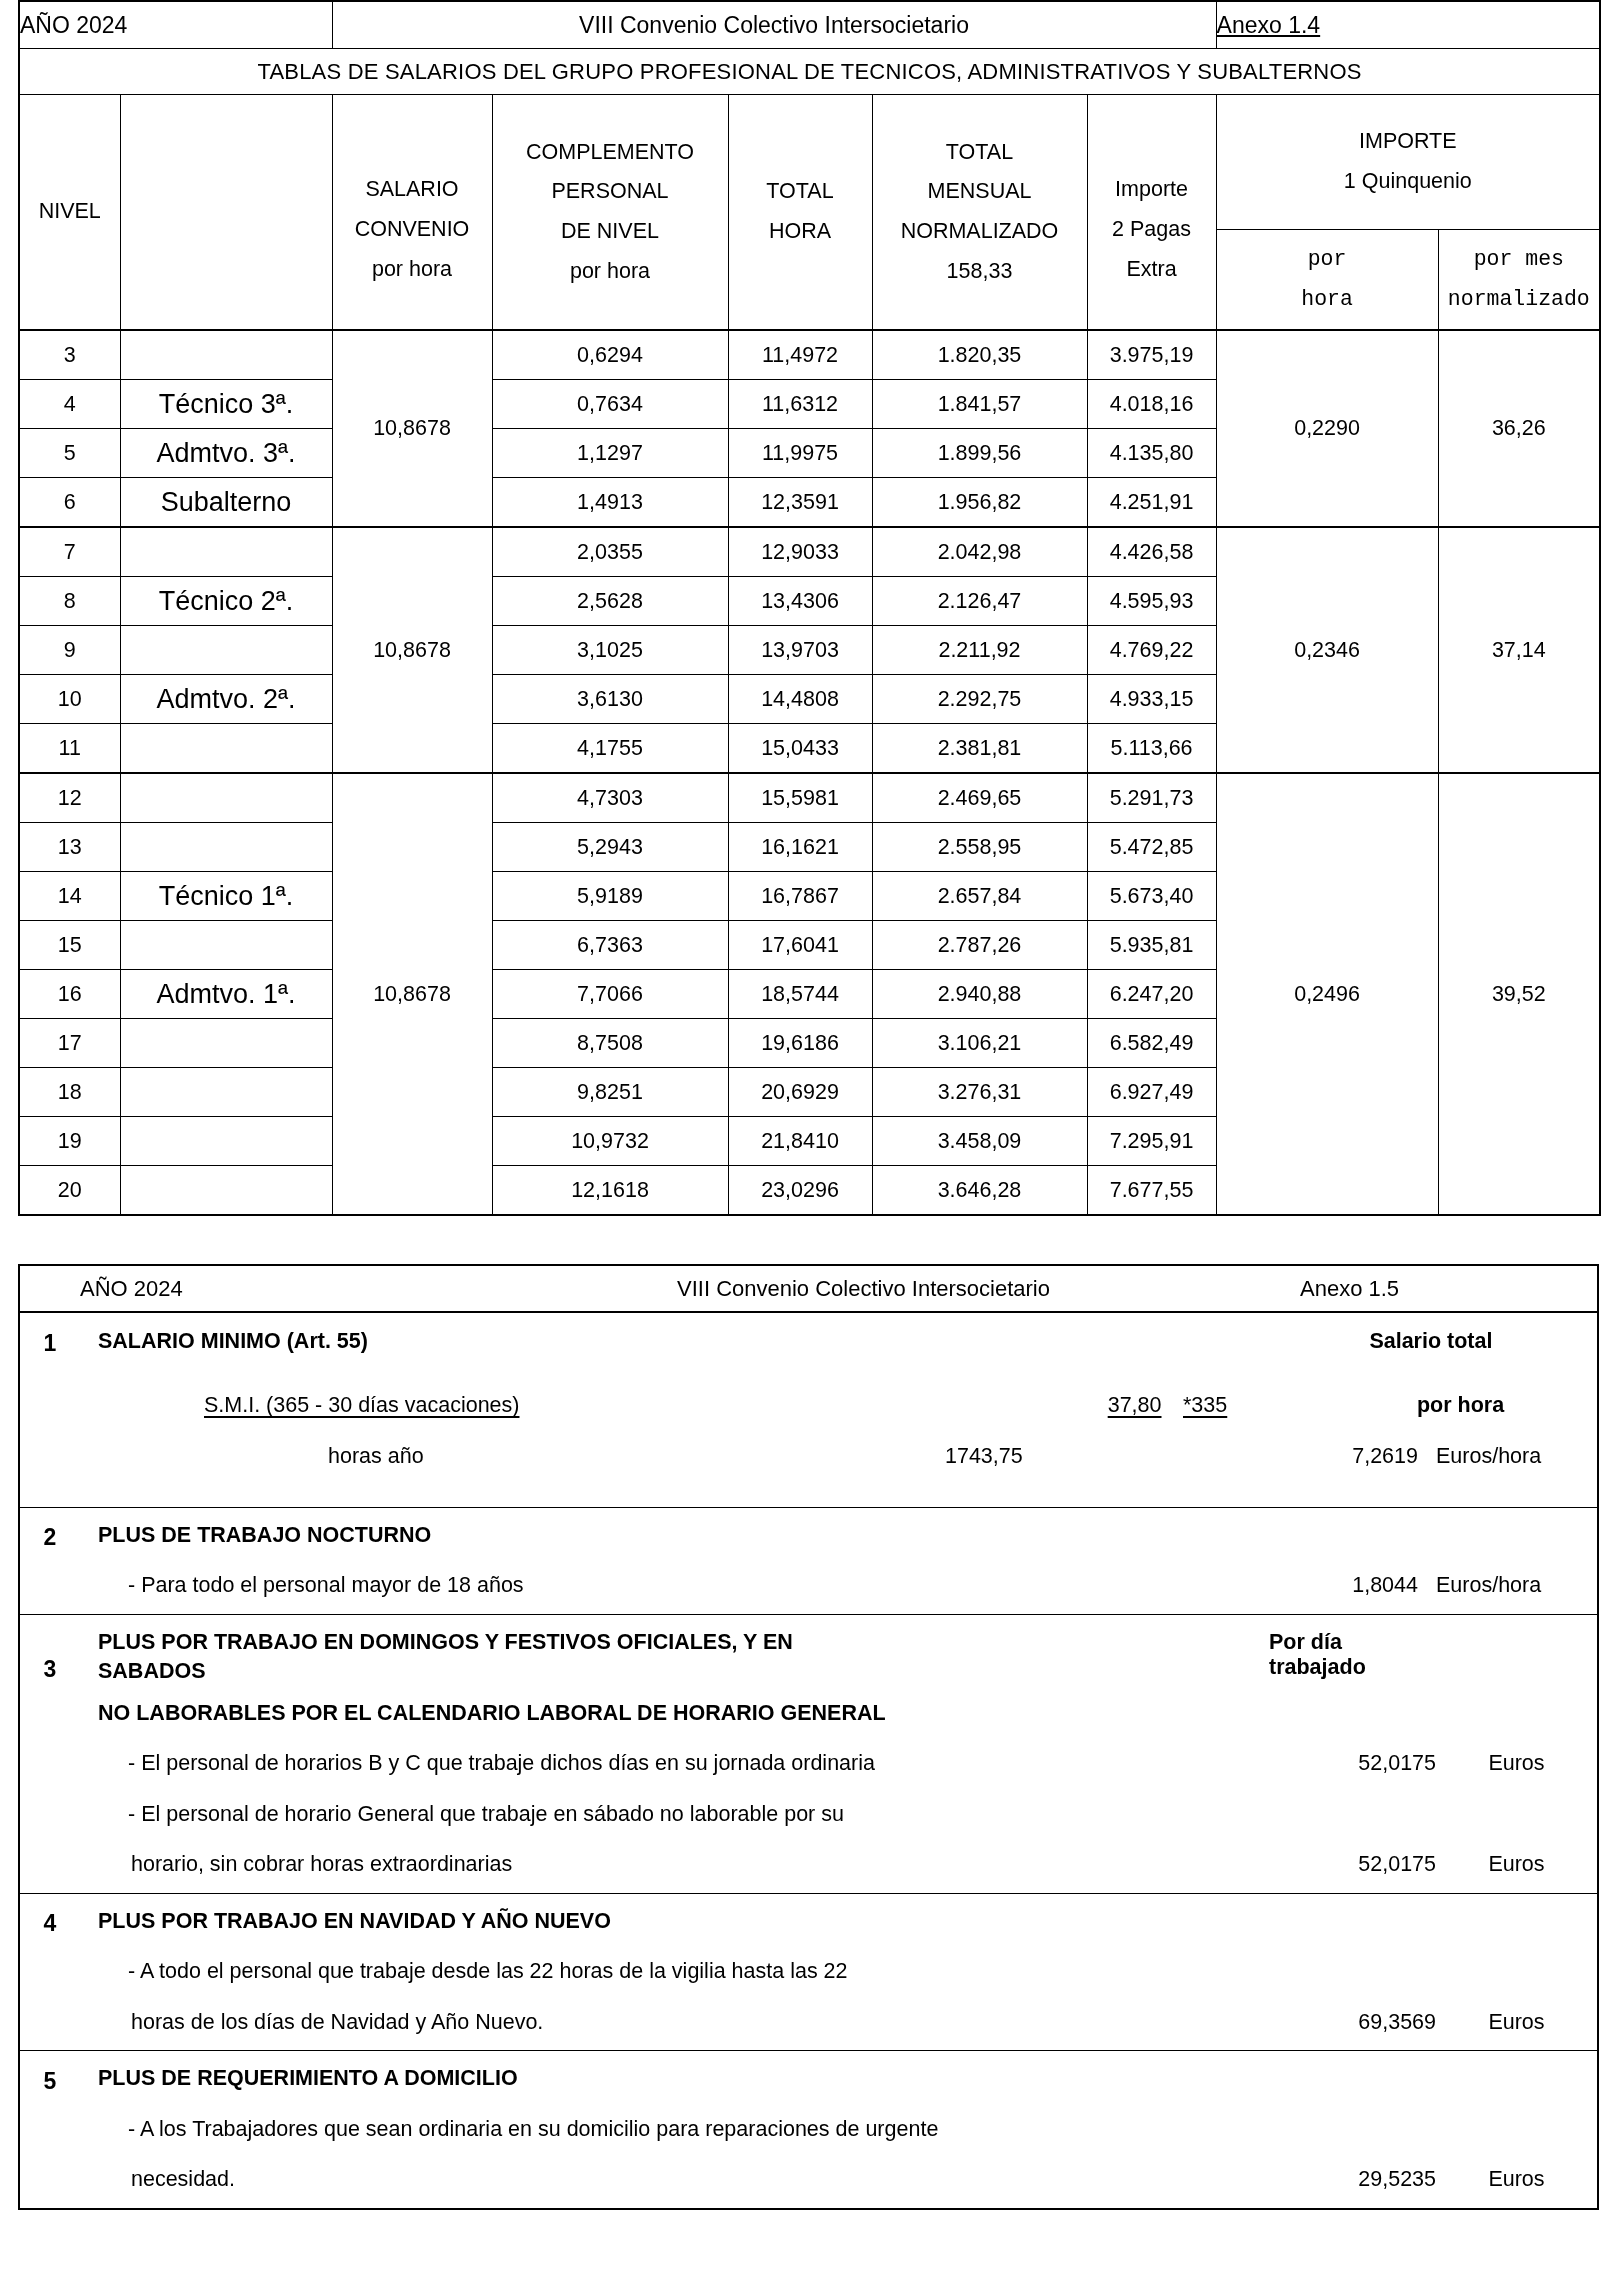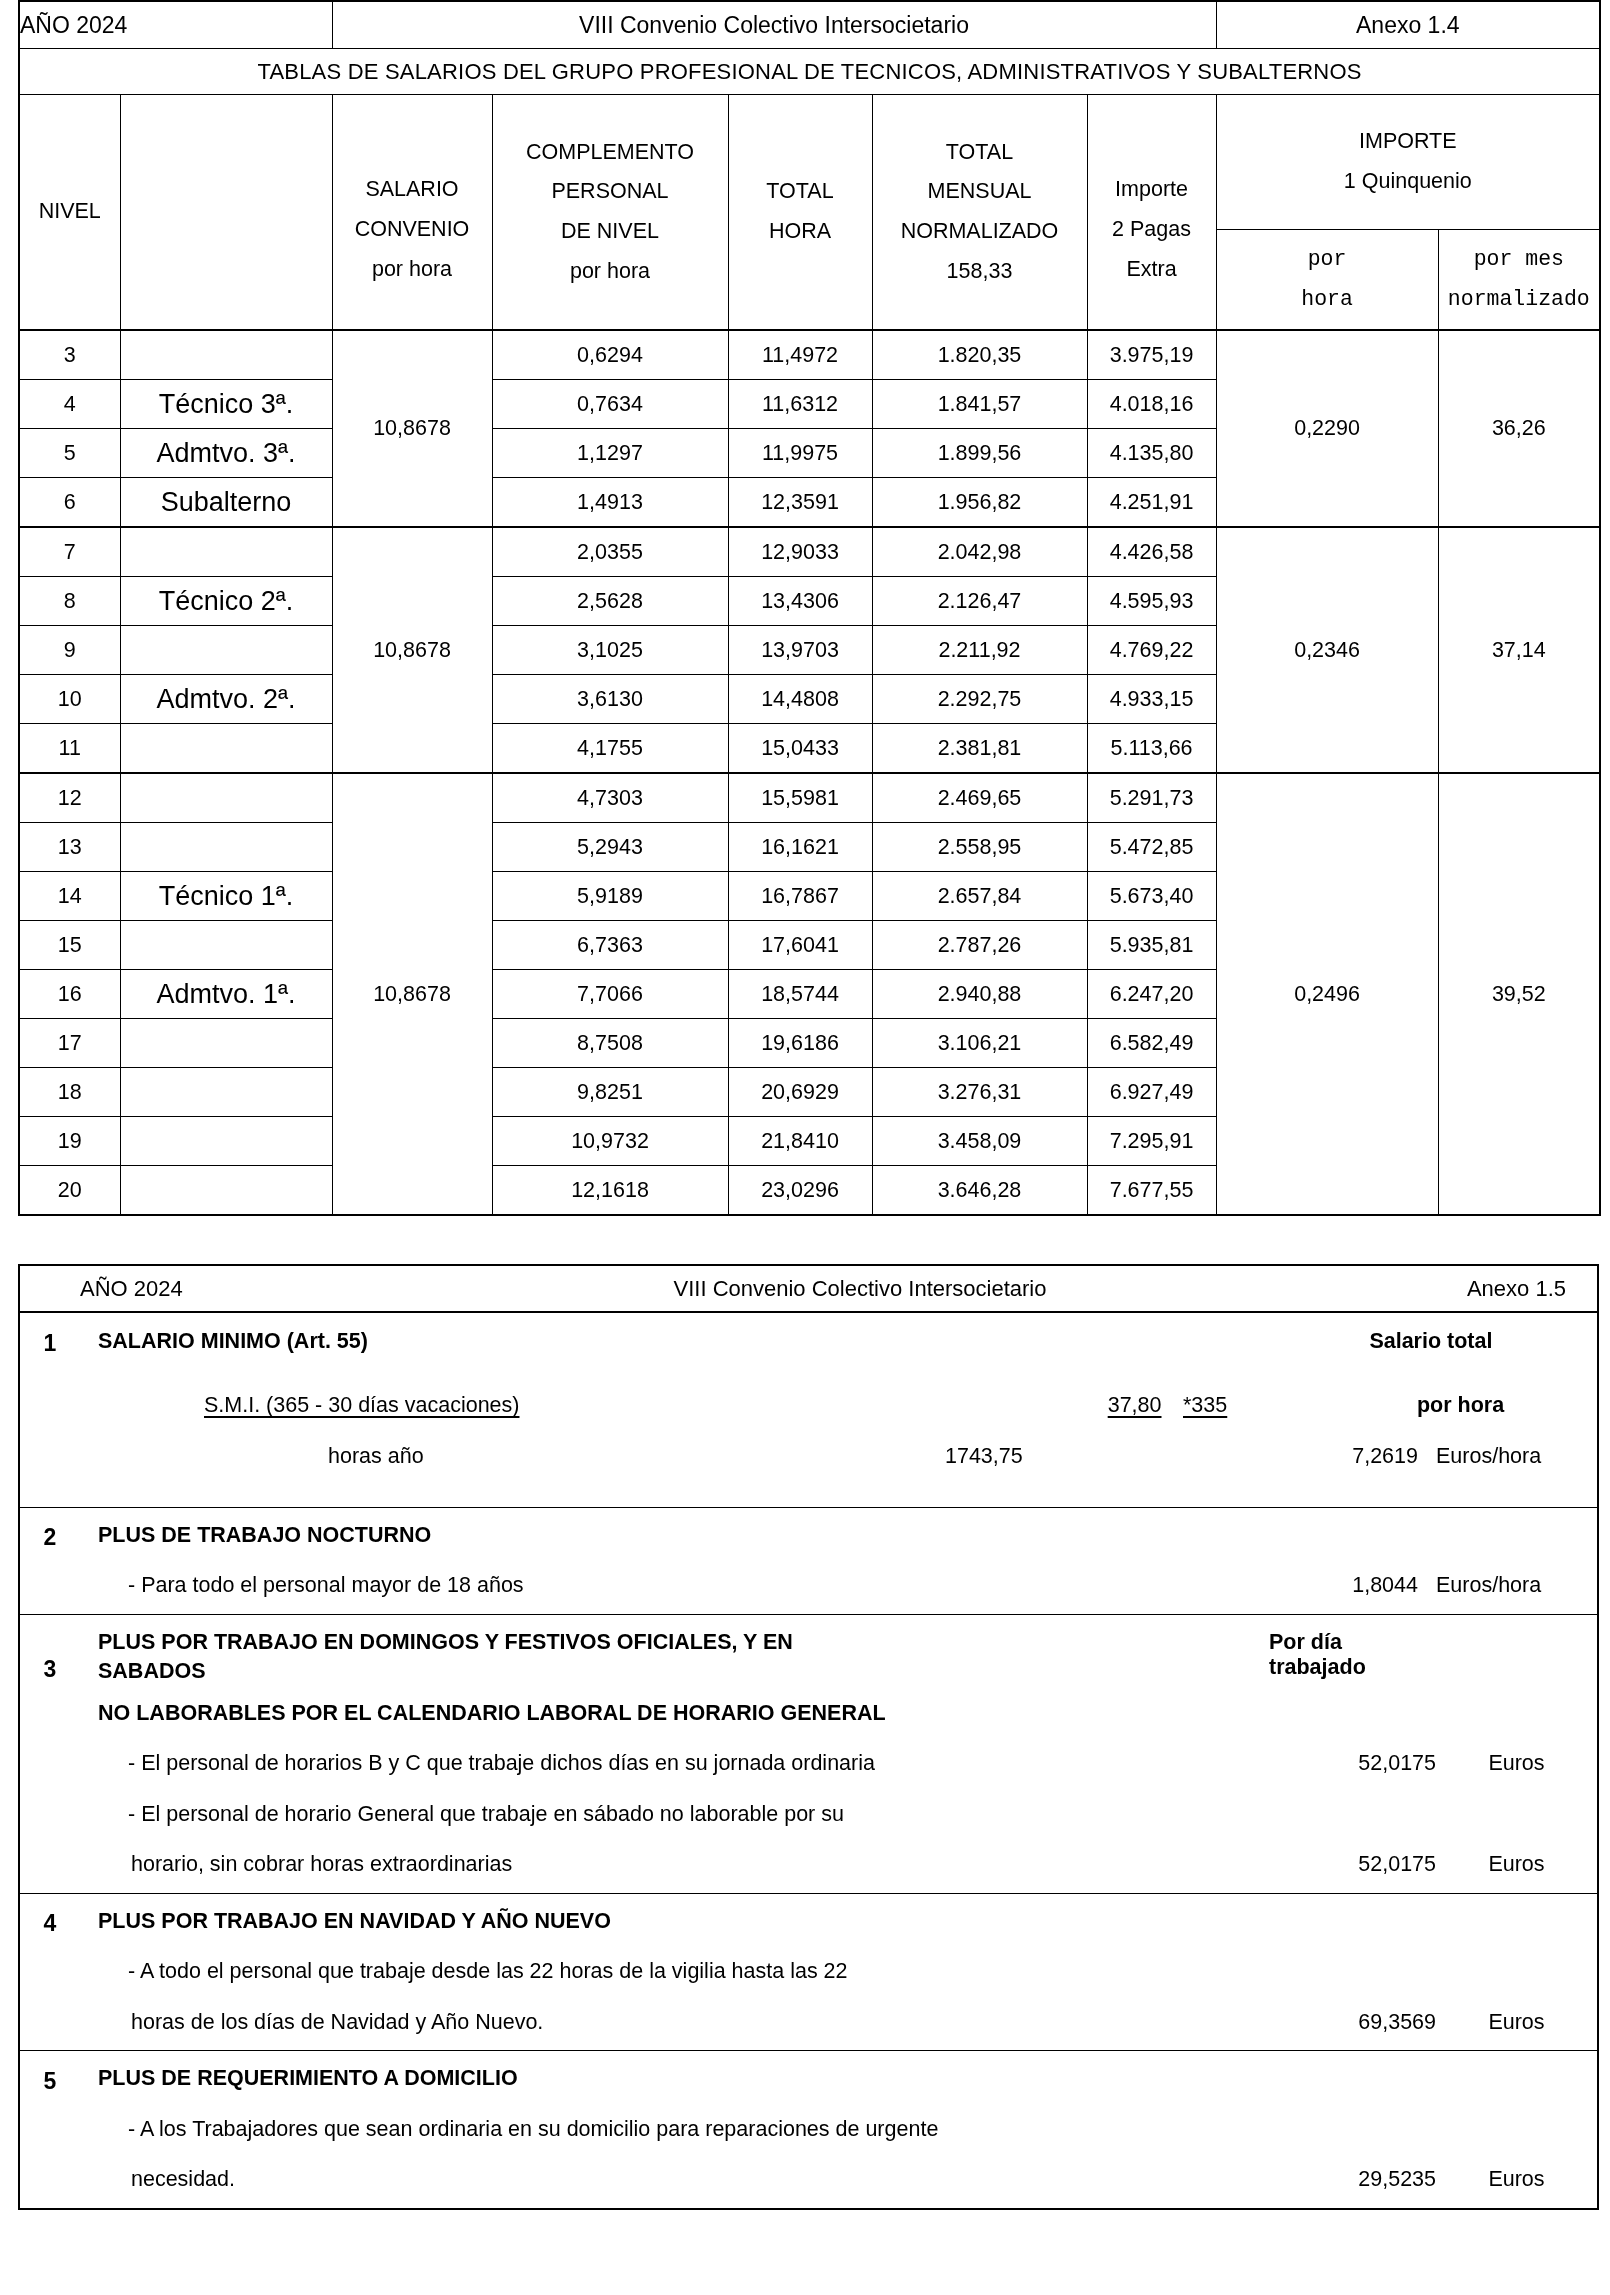--- a/index.html
+++ b/index.html
@@ -44,21 +44,21 @@
   
   #tbl-anexo14 { border: 2.5px solid #000; }
   .t1-title-row td {
     height: 46px;
     font-size: 23px;
     font-weight: bold;
     padding: 0 11.6px;
   }
   .t1-title-row .cell-left  { text-align: left; }
   .t1-title-row .cell-mid   { text-align: center; }
-  .t1-title-row .cell-right { text-align: center; }
+  .t1-title-row .cell-right { text-align: left; text-decoration: underline; }
 
   .t1-subtitle td {
     height: 45px;
     text-align: center;
     font-size: 22px;
     font-weight: bold;
     letter-spacing: 0.2px;
   }
 
   .t1-head td {
@@ -399,21 +399,21 @@
       </colgroup>
     <tbody>
 
       <tr class="t2-title-row">
         <td>
           <div class="blk">
             <div class="num"></div>
             <div class="body" style="display:flex; align-items:center;">
               <div style="flex:0 0 347px; text-align:left;">AÑO 2024</div>
               <div style="flex:1 1 auto; text-align:center;">VIII Convenio Colectivo Intersocietario</div>
-              <div style="flex:0 0 273px; text-align:right; padding-right:31px;">Anexo 1.5</div>
+              <div style="flex:0 0 273px; padding-right:24px;">Anexo 1.5</div>
             </div>
           </div>
         </td>
       </tr>
 
       <tr class="t2-block sep-bottom">
         <td>
           <div class="sp-s"></div>
           <div class="blk">
             <div class="num">1</div>

